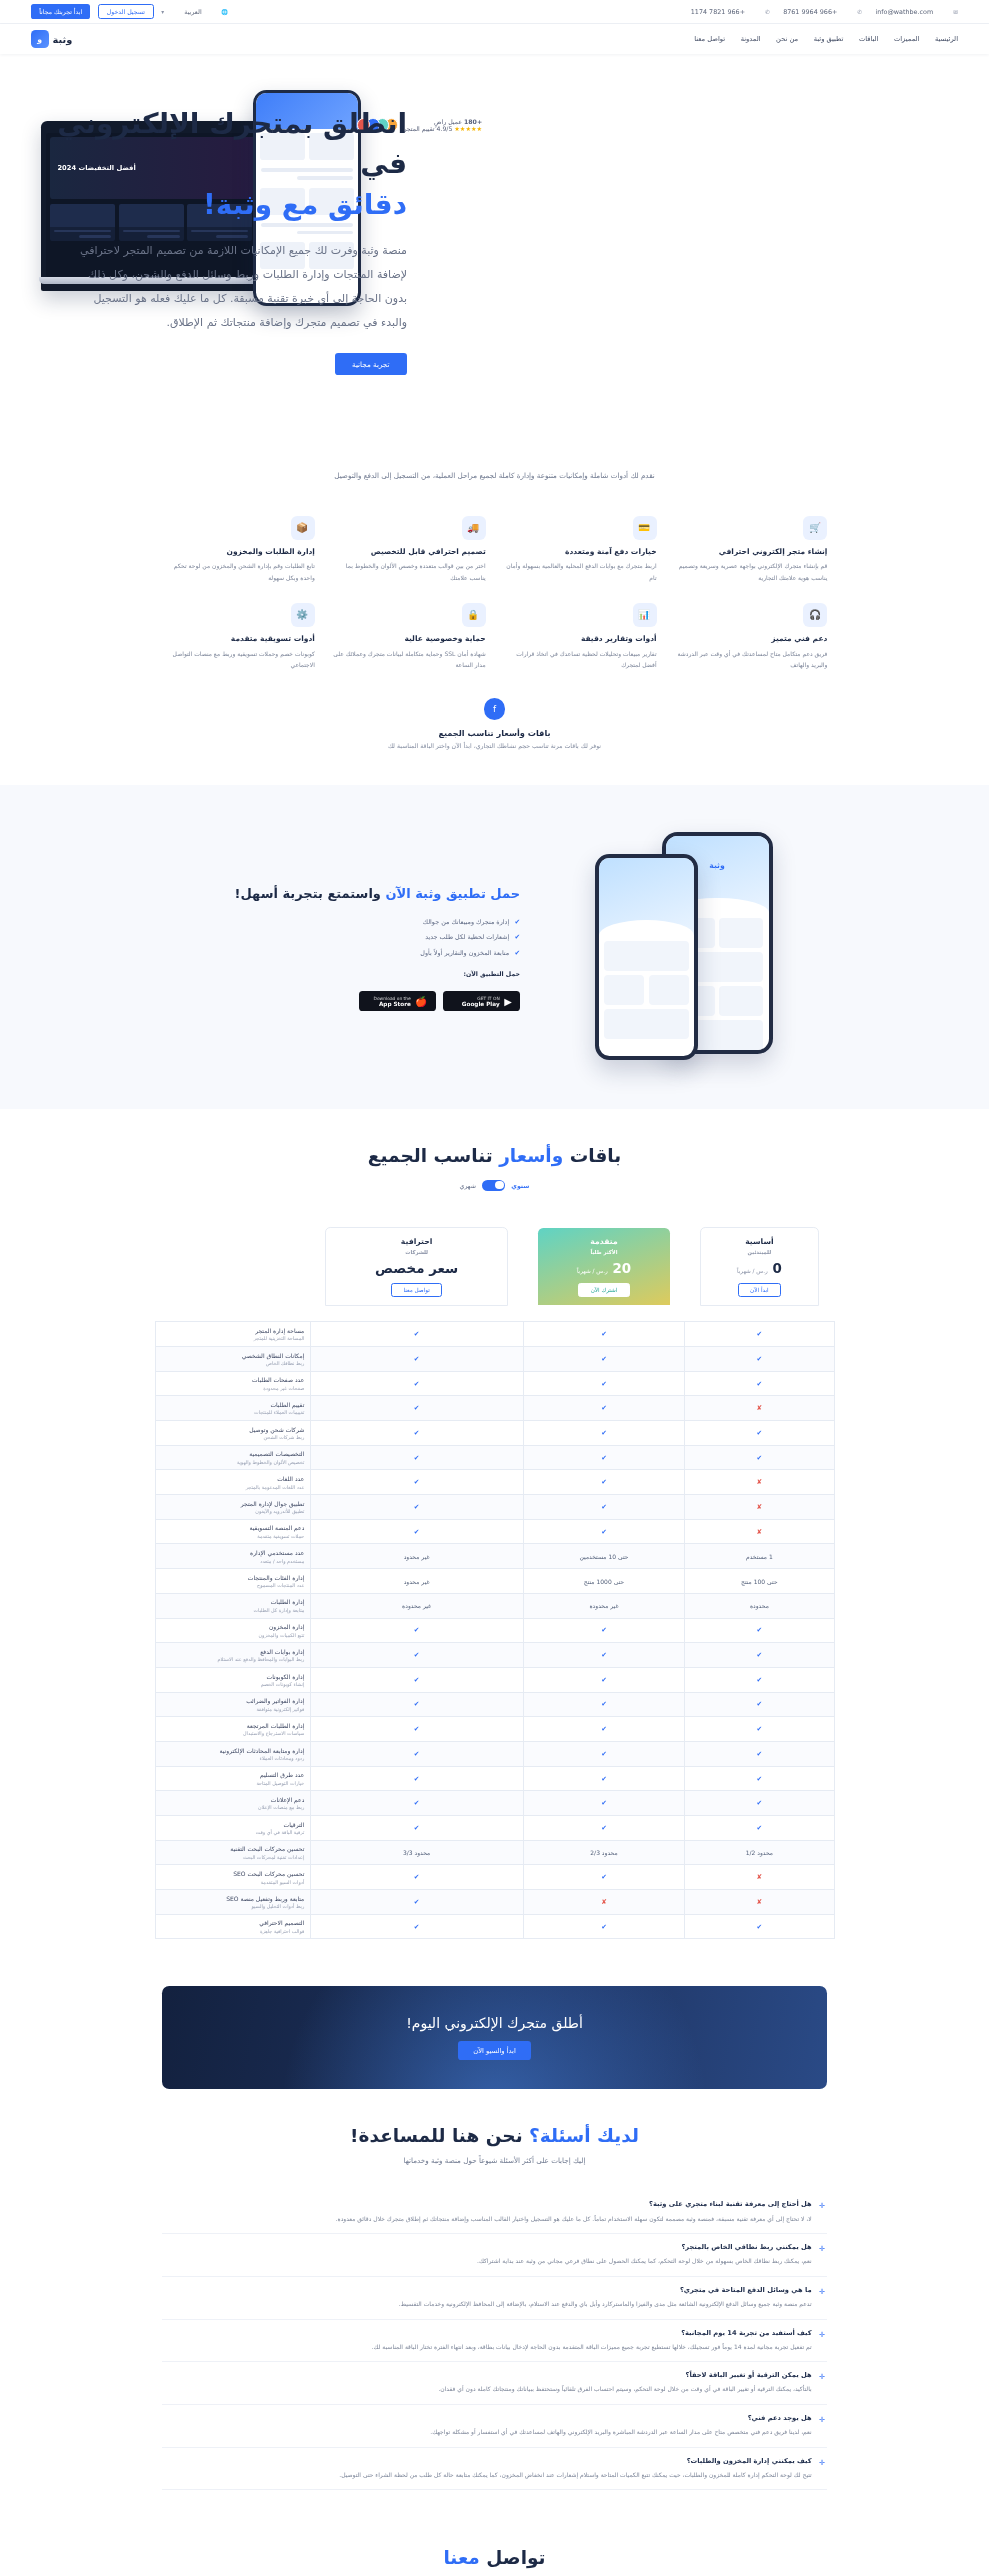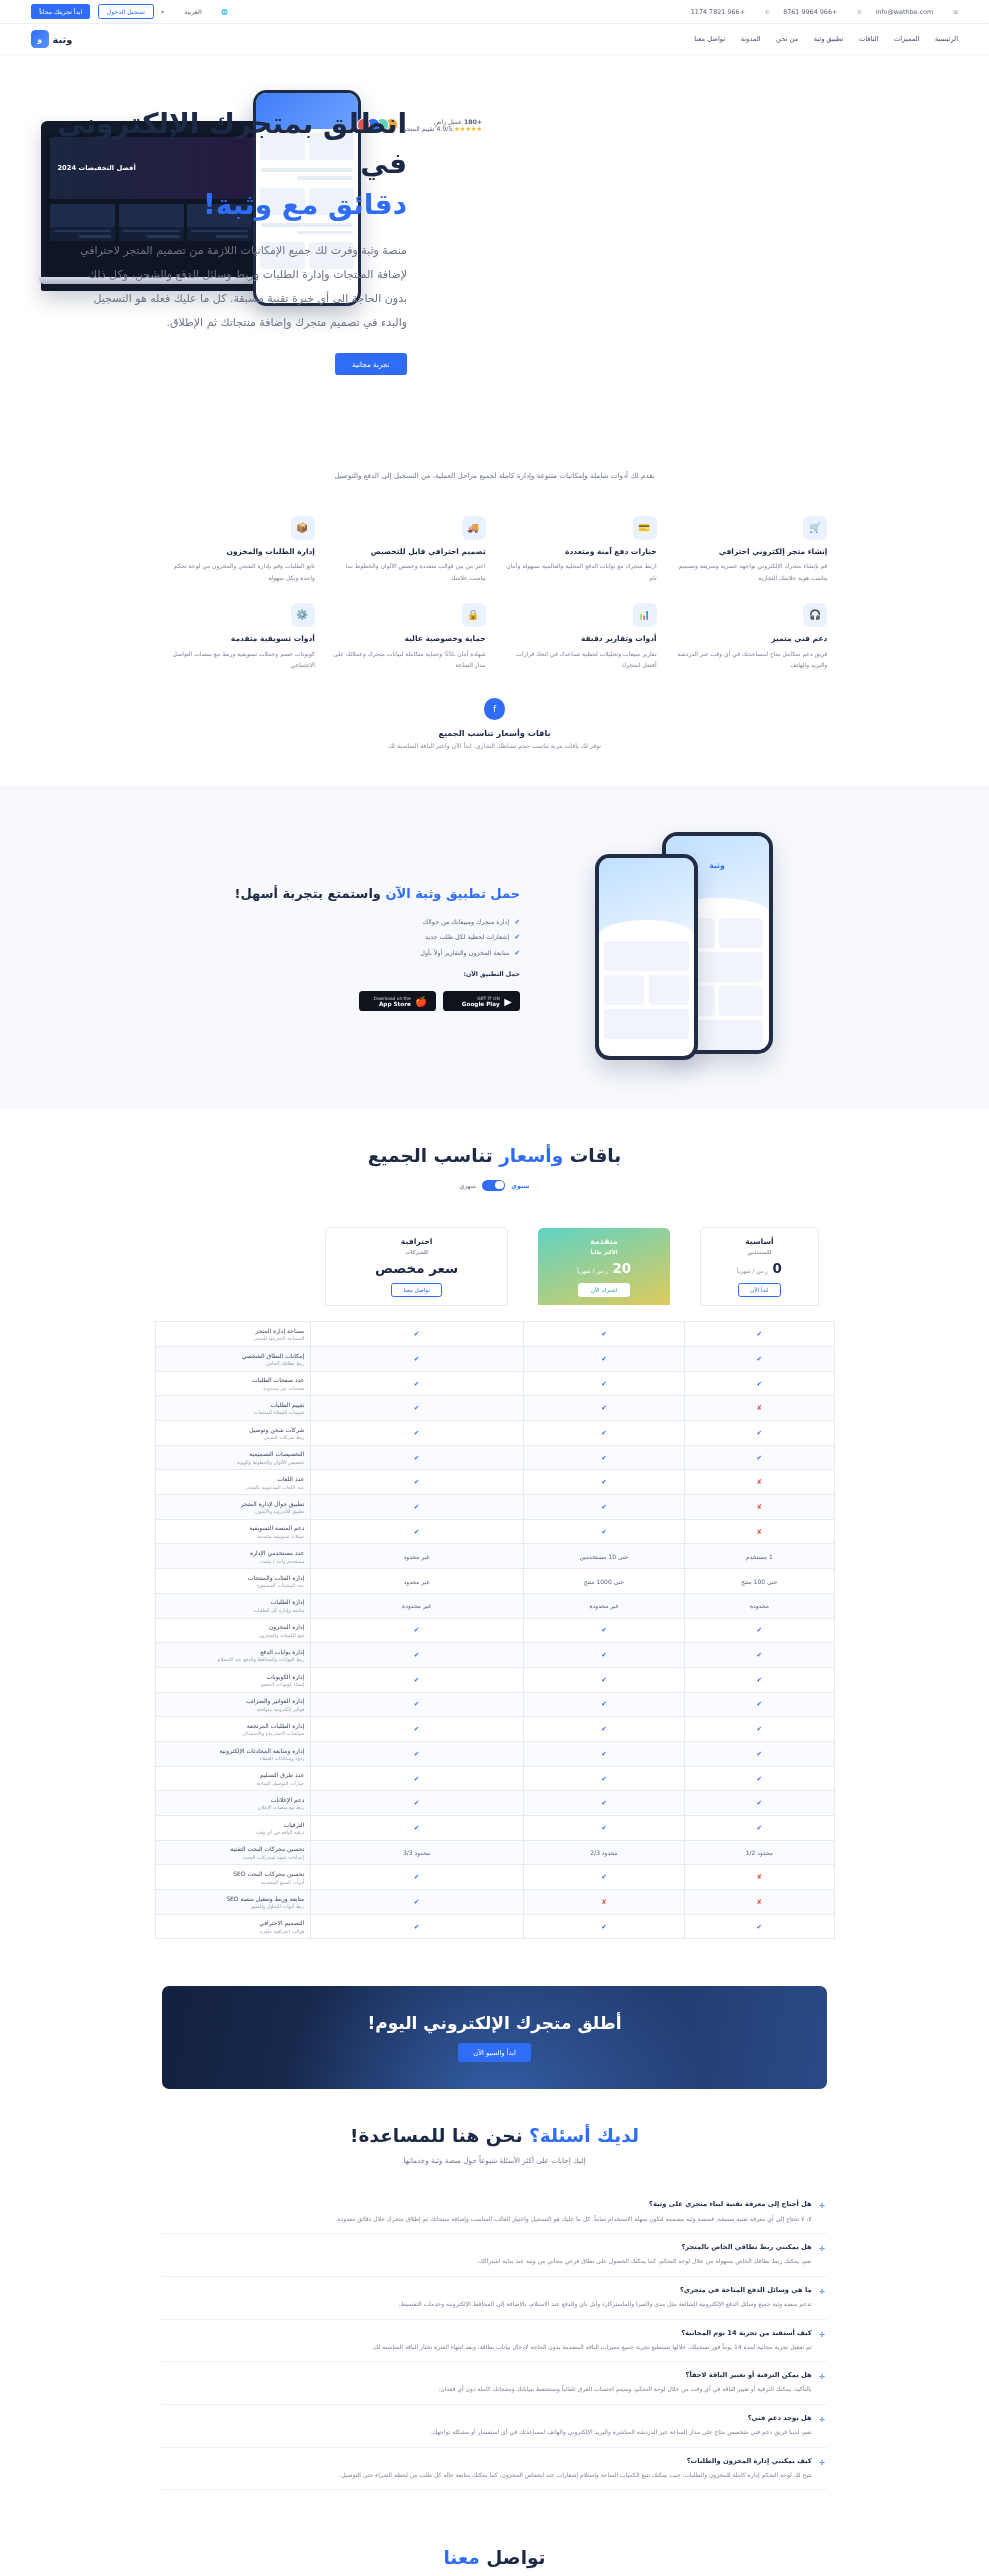--- a/index.html
+++ b/index.html
@@ -246,21 +246,21 @@
   }
   .plan-btn.white { background: #fff; color: #2aa899; border-color: #fff; }
 
   
   .cta-banner {
     max-width: 665px; margin: 26px auto 0; height: 103px; border-radius: 7.2px;
     background: linear-gradient(100deg,#13213f,#1f3564 60%,#2a4a86);
     display: flex; align-items: center; justify-content: center; flex-direction: column;
     color: #fff; position: relative; overflow: hidden;
   }
-  .cta-banner h3 { font-size: 17px; font-weight: bold; }
+  .cta-banner h3 { font-size: 14px; font-weight: normal; }
   .cta-banner .btn-cta { margin-top: 10.3px; padding: 5.7px 15.5px; font-size: 6.7px; }
   .cta-glow { position: absolute; inset: 0; background: radial-gradient(circle at 50% 120%, rgba(80,150,255,.45), transparent 60%); }
   .cta-inner { position: relative; z-index: 2; text-align: center; }
 
   
   .faq { padding: 36px 46px 26px; }
   .faq-list { max-width: 665px; margin: 23px auto 0; }
   .faq-item {
     display: flex; align-items: flex-start; gap: 7.2px; padding: 8.8px 2.1px;
     border-bottom: 0.5px solid #eef1f7;

